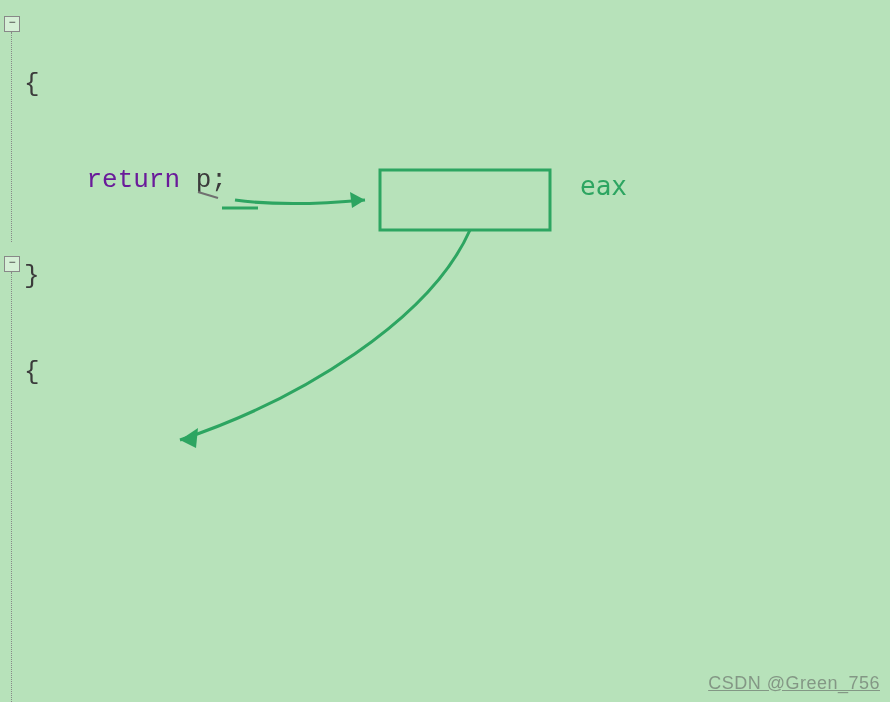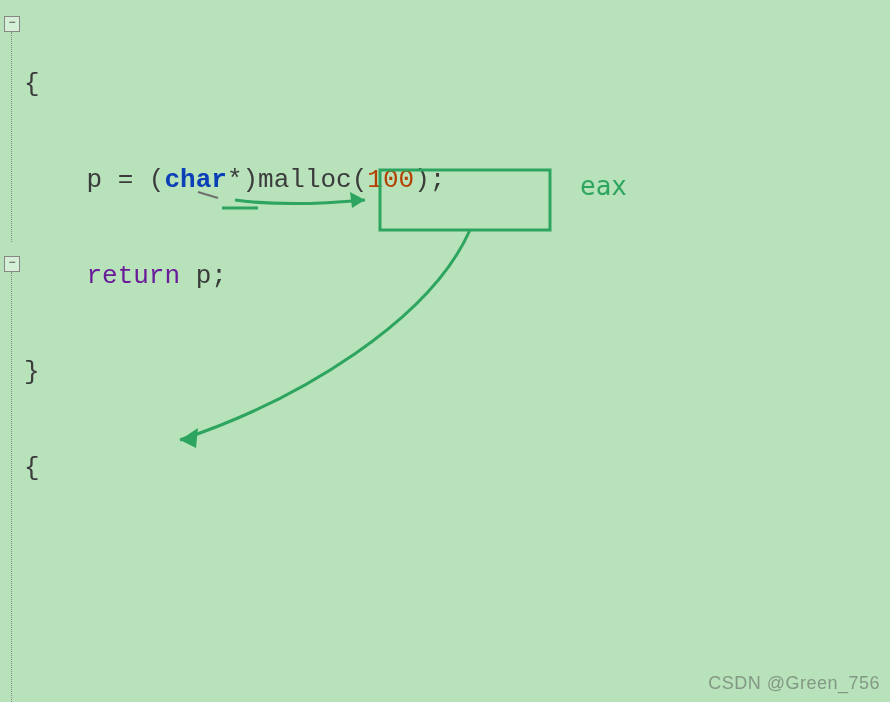--- a/index.html
+++ b/index.html
@@ -59,41 +59,41 @@
     pointer-events: none;
   }
   .watermark {
     position: absolute;
     right: 10px;
     bottom: 8px;
     color: rgba(90,90,90,0.55);
     font-family: Arial, sans-serif;
     font-size: 18px;
     letter-spacing: 0.5px;
+    text-decoration: underline;
   }
   .ann-label {
     position: absolute;
     font-family: Consolas, monospace;
     color: #2da561;
     font-size: 26px;
   }
 </style>
 </head>
 <body>
 
 <div class="gutter">
   <div class="fold-icon" style="top:16px">−</div>
   <div class="guide-line" style="top:32px;height:210px"></div>
   <div class="fold-icon" style="top:256px">−</div>
   <div class="guide-line" style="top:272px;height:430px"></div>
 </div>
 
 <div class="code-area">
 <div class="line"><span class="paren">{</span></div>
-<div class="line">    <span class="id">p</span><span class="op"> = </span><span class="paren">(</span><span class="kw">char</span><span class="op">*</span><span class="paren">)</span><span class="fn">malloc</span><span class="paren">(</span><span class="num">100</span><span class="paren">);</span></div>
 <div class="line">    <span class="kw-ret">return</span><span> </span><span class="id">p</span><span class="op">;</span></div>
 <div class="line"><span class="paren">}</span></div>
 <div class="line"><span class="paren">{</span></div>
 
 
 
 
 
 
 </div>

